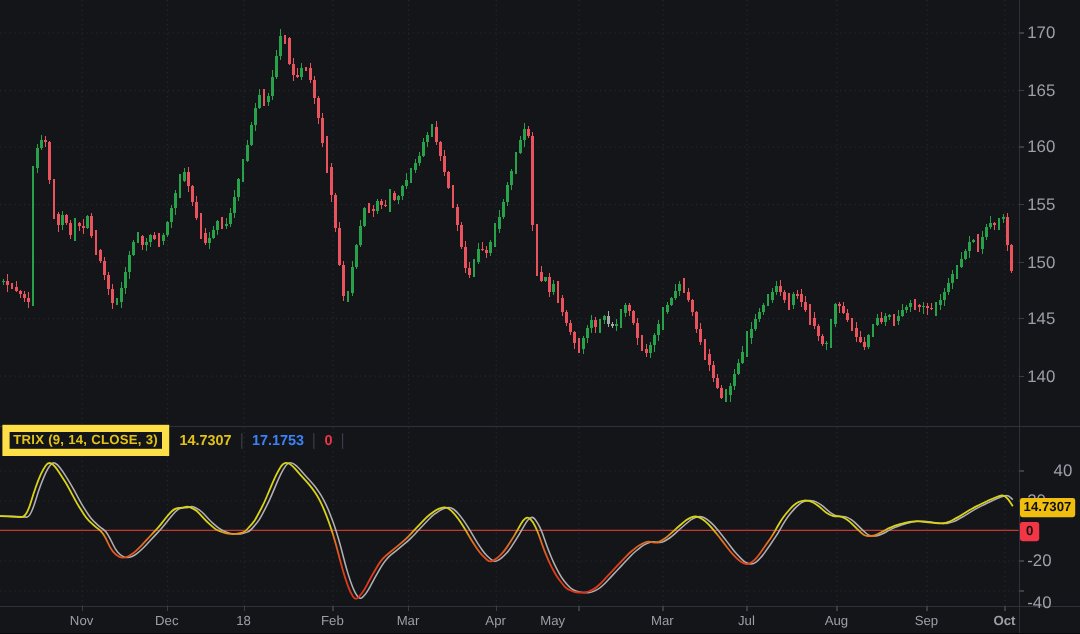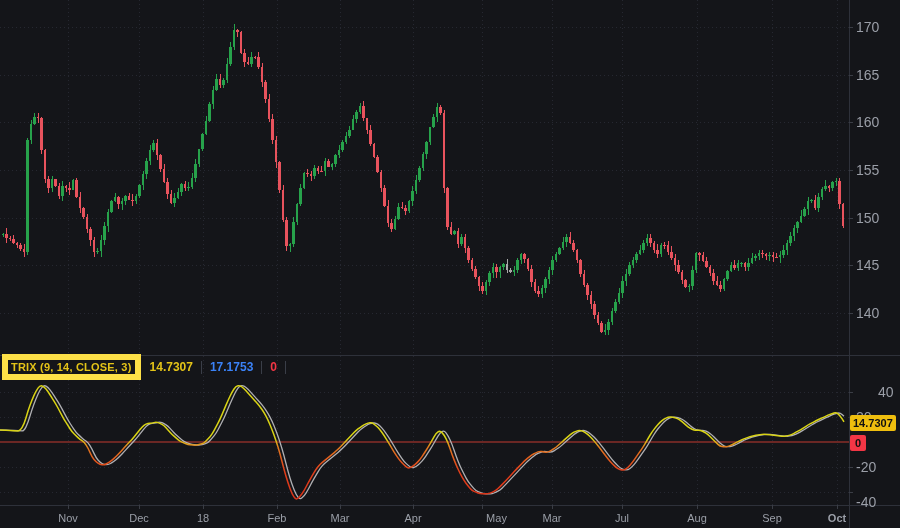--- a/index.html
+++ b/index.html
@@ -612,21 +612,21 @@
       <div class="axis-label" style="left: 856px; top: 461.2px;">-20</div>
       <div class="axis-label" style="left: 856px; top: 486.4px; margin-top: 10px;">-40</div>
     </div>
   <div id="time-axis">
       <div class="time-label" style="left: 68px;">Nov</div>
       <div class="time-label" style="left: 139px;">Dec</div>
       <div class="time-label" style="left: 203px;">18</div>
       <div class="time-label" style="left: 277px;">Feb</div>
       <div class="time-label" style="left: 340px;">Mar</div>
       <div class="time-label" style="left: 413px;">Apr</div>
-      <div class="time-label" style="left: 490px; padding-left: 13px;">May</div>
+      <div class="time-label" style="left: 454px; padding-left: 13px;">May</div>
       <div class="time-label" style="left: 552px;">Mar</div>
       <div class="time-label" style="left: 622px;">Jul</div>
       <div class="time-label" style="left: 697px;">Aug</div>
       <div class="time-label" style="left: 772px;">Sep</div>
       <div class="time-label" style="left: 837px; font-weight: bold;">Oct</div>
     </div>
 
   <div class="badge badge-trix">14.7307</div>
   <div class="badge badge-zero">0</div>
 </div>

